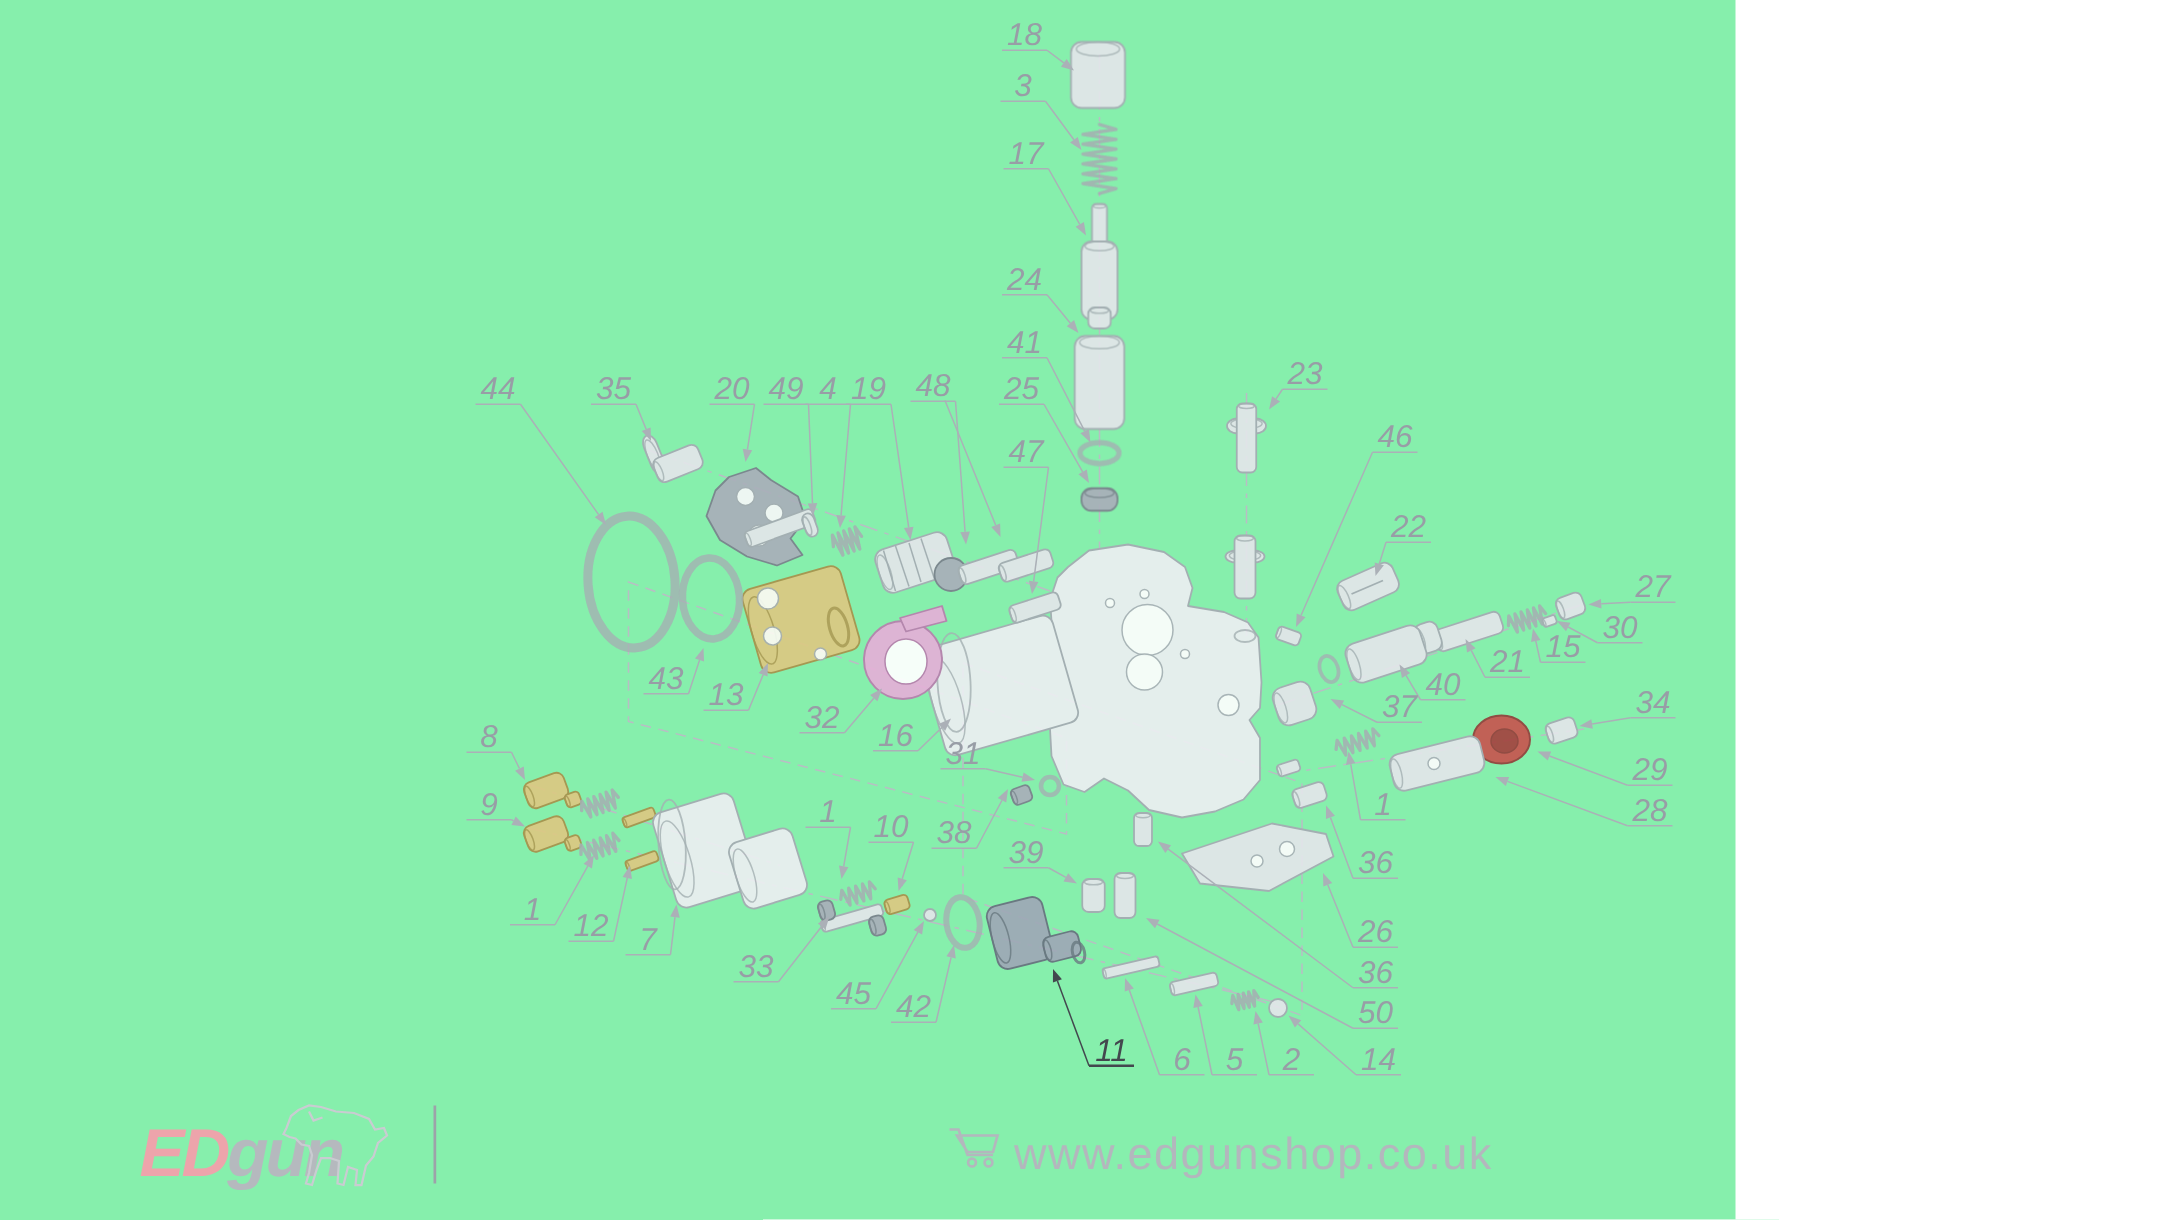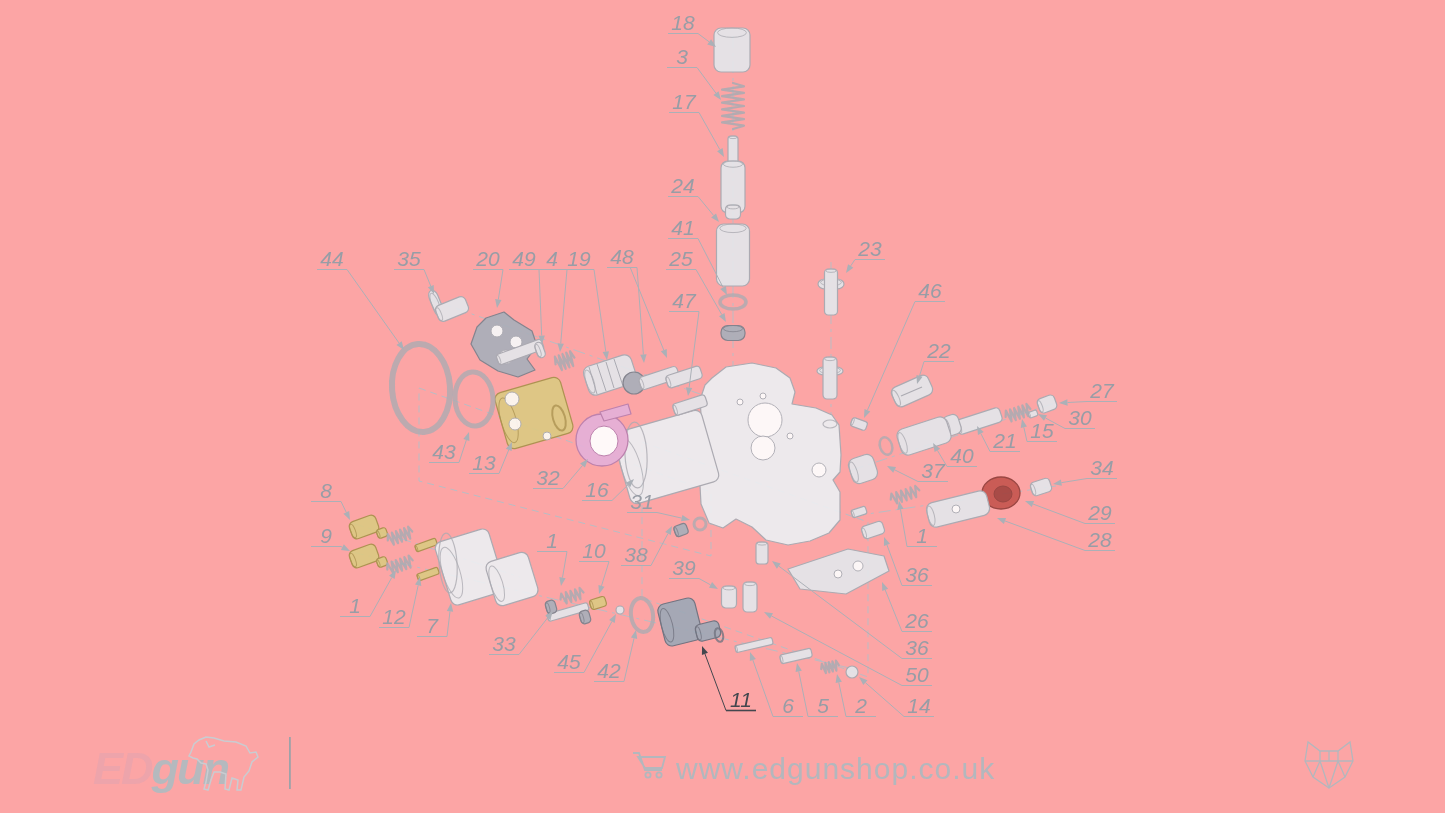--- a/index.html
+++ b/index.html
@@ -1,16 +1,16 @@
 <!DOCTYPE html>
 <html><head>
 <meta charset="utf-8">
 <style>
   html,body{margin:0;padding:0;background:#ffffff;}
-  .stage{position:relative;width:1445px;height:813px;background:#fca5a5;overflow:hidden;
+  .stage{position:relative;width:1157px;height:813px;background:#86efac;overflow:hidden;
          font-family:"Liberation Sans",sans-serif;}
   svg{position:absolute;left:0;top:0;}
   .lbl{font-family:"Liberation Sans",sans-serif;font-style:italic;font-size:21px;}
 </style>
 </head>
 <body>
 
 <div class="stage">
   <svg id="main-svg" width="1445" height="813" viewBox="0 0 1445 813">
 

